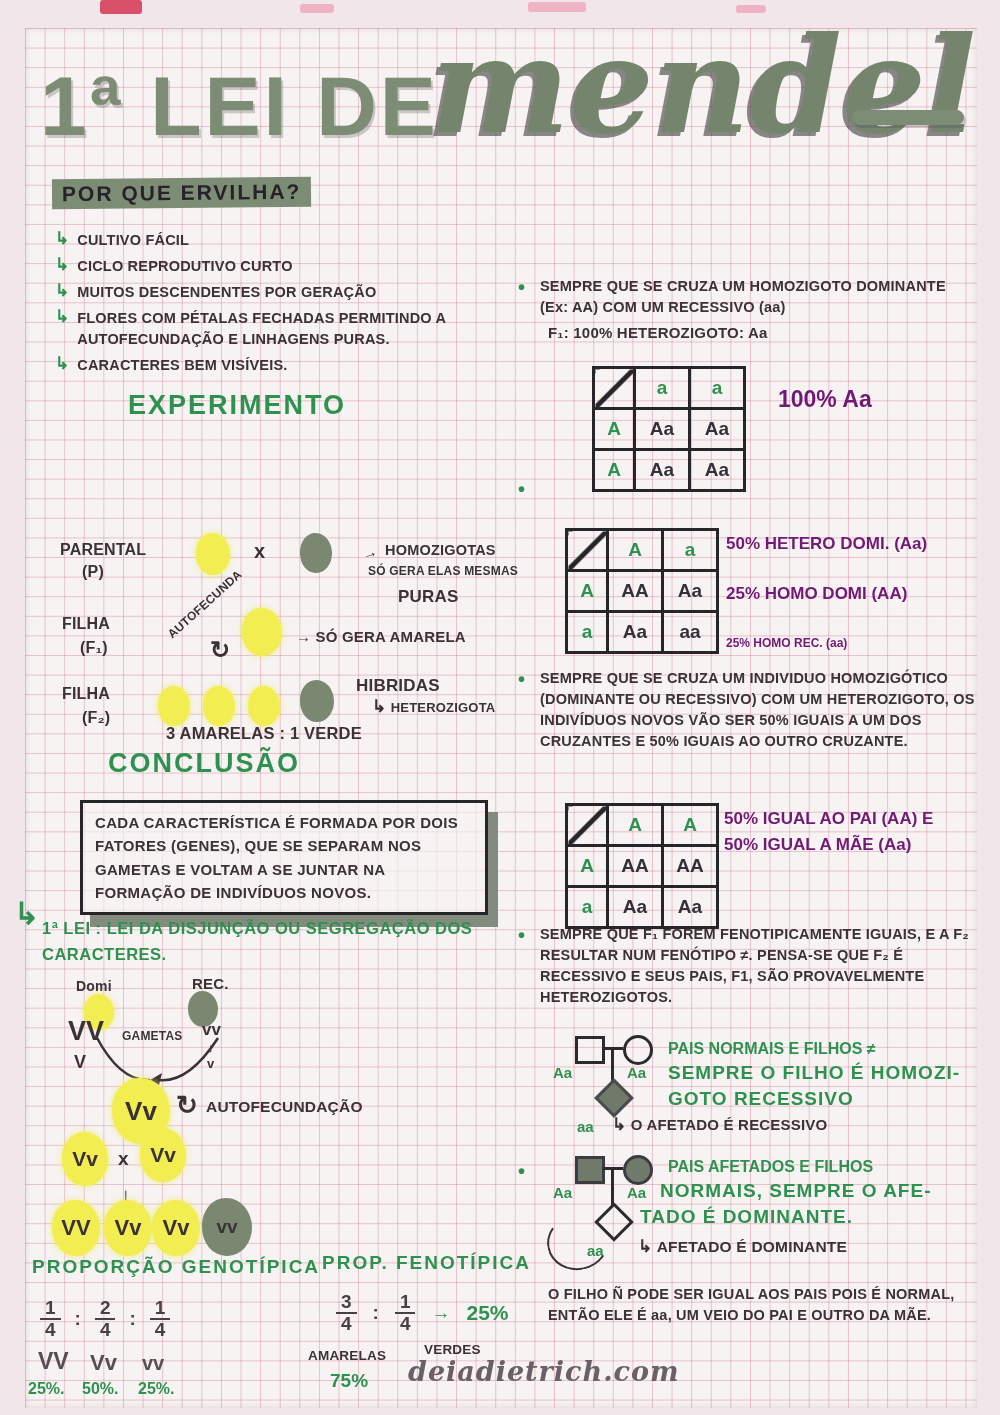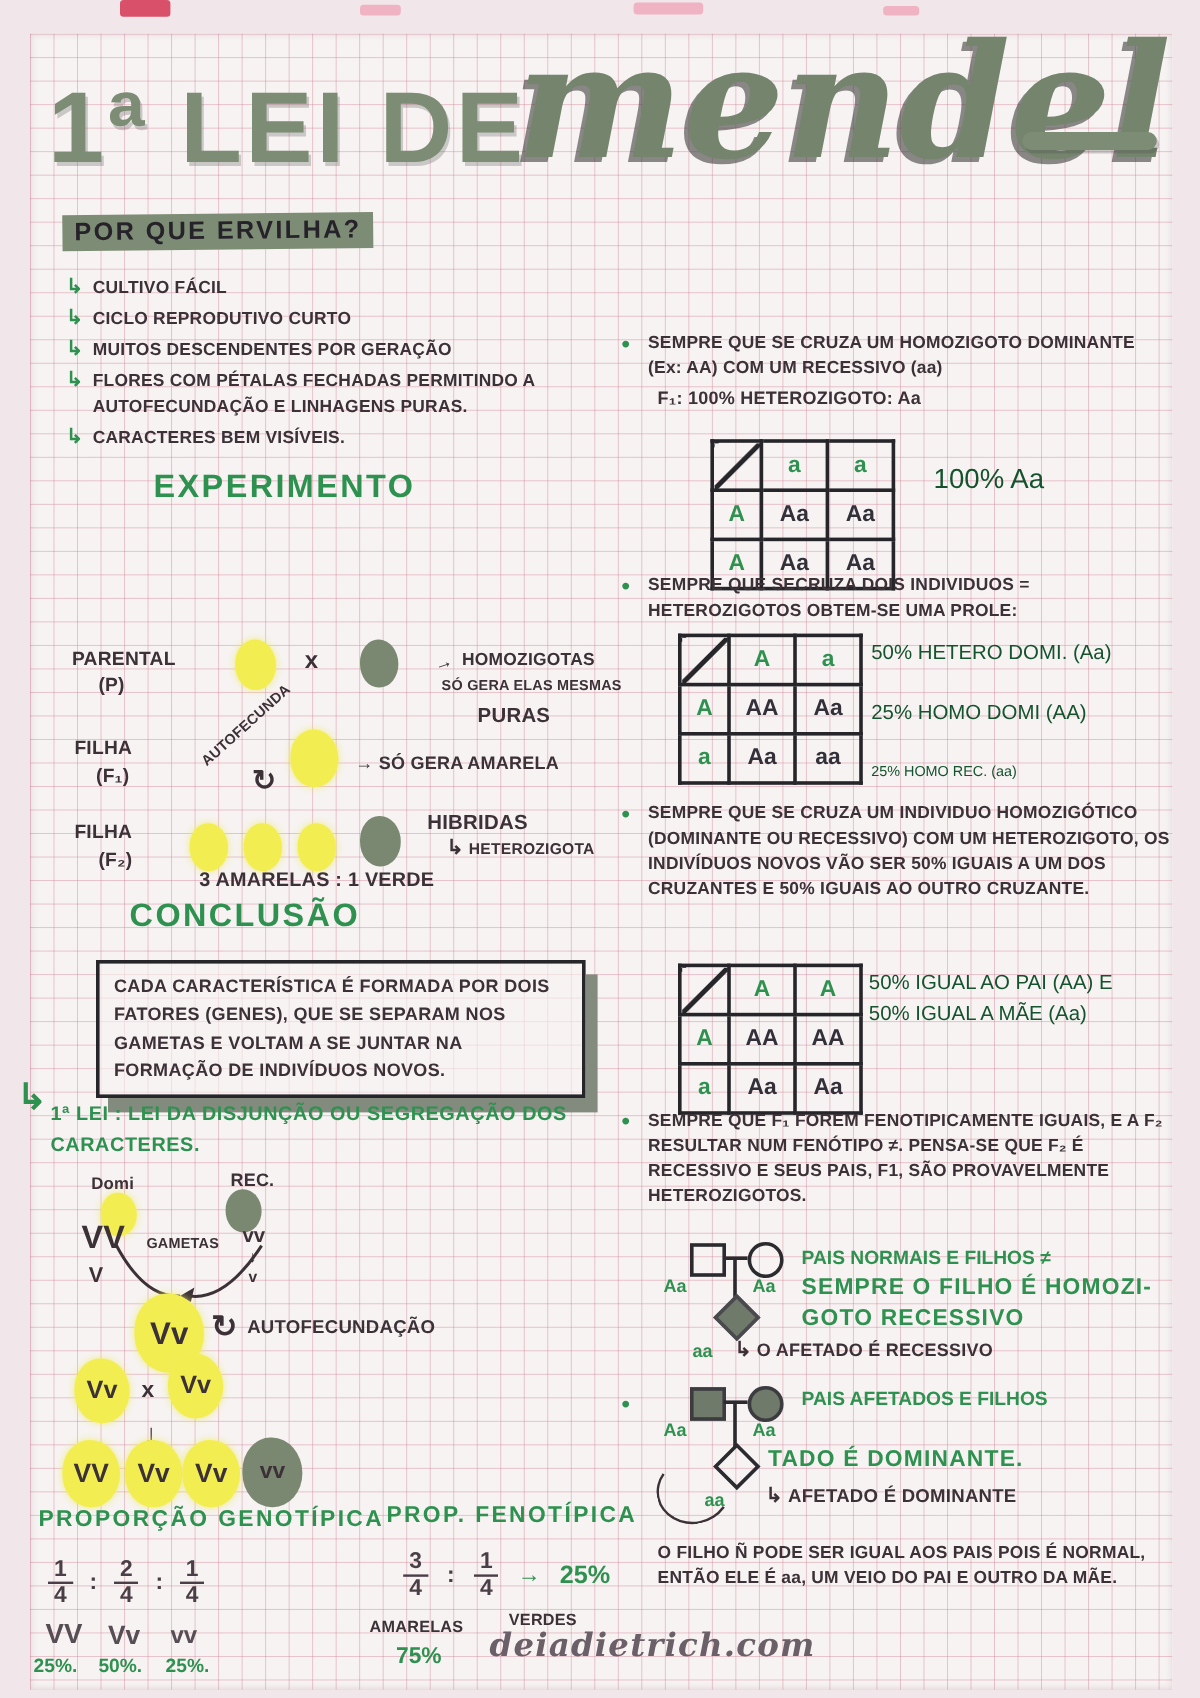--- a/index.html
+++ b/index.html
@@ -34,21 +34,21 @@
   .concl-box{border:3px solid #26262a;background:rgba(246,243,242,0.6);
         padding:8px 12px;font-size:15px;font-weight:bold;line-height:1.55;letter-spacing:0.3px;
         box-shadow:10px 12px 0 #828b7d;}
   .punnett{border-collapse:collapse;}
   .punnett td{border:3px solid #26262a;width:52px;height:38px;text-align:center;
         font-size:19px;font-weight:bold;color:#33303a;padding:0;}
   .punnett td.corner{width:38px;
         background:linear-gradient(to bottom right,transparent 46%,#26262a 46%,#26262a 54%,transparent 54%);}
   .punnett td.hdr{color:#2f9150;width:38px;}
   .punnett td.hdrtop{color:#2f9150;}
-  .plabel{color:#14532d;font-weight:normal;}
+  .plabel{color:#701a75;font-weight:bold;}
   .frac{display:inline-flex;flex-direction:column;align-items:center;font-weight:bold;line-height:1.05;}
   .frac .num{border-bottom:2.5px solid currentColor;padding:0 5px;}
   .ped-square{width:24px;height:22px;border:3.5px solid #2b2b2f;}
   .ped-circle{width:24px;height:24px;border:3.5px solid #2b2b2f;border-radius:50%;}
   .ped-diamond{width:22px;height:22px;transform:rotate(45deg);}
   .ped-diamond.filled{background:#6f7a6b;border:3px solid #4a4a4e;}
   .ped-diamond.empty{background:transparent;border:3.5px solid #2b2b2f;}
   .ped-filled{background:#6f7a6b;border-color:#3c3c40;}
   .ped-line{background:#2b2b2f;}
   .arc{border:2.5px solid #3b3137;border-color:transparent transparent #3b3137 #3b3137;
@@ -240,21 +240,20 @@
     <tr>
       <td class="hdr">A</td>
       <td>Aa</td>
       <td>Aa</td>
     </tr>
   </tbody>
     </table>
   <div class="abs plabel" style="left:778px;top:386px;font-size:23px;">100% Aa</div>
 
   <div class="abs green bold" style="left:518px;top:478px;font-size:20px;">•</div>
-  <div class="abs body-txt" style="left:540px;top:478px;width:440px;">SEMPRE QUE SECRUZA DOIS INDIVIDUOS = HETEROZIGOTOS OBTEM-SE UMA PROLE:</div>
 
   <table class="punnett abs" style="left:565px;top:528px;">
     <tbody>
         <tr>
       <td class="corner"></td>
       <td class="hdrtop">A</td>
       <td class="hdrtop">a</td>
     </tr>
     <tr>
       <td class="hdr">A</td>
@@ -323,20 +322,21 @@
     <div class="abs ped-line" style="left:28px;top:11px;width:20px;height:3px;"></div>
     <div class="abs ped-circle ped-filled" style="left:48px;top:-1px;"></div>
     <div class="abs ped-line" style="left:36px;top:14px;width:3px;height:36px;"></div>
     <div class="abs ped-diamond empty" style="left:25px;top:52px;"></div>
     <div class="abs green bold" style="left:-22px;top:28px;font-size:15px;">Aa</div>
     <div class="abs green bold" style="left:52px;top:28px;font-size:15px;">Aa</div>
     <div class="abs green bold" style="left:12px;top:86px;font-size:15px;">aa</div>
     <div class="abs arc" style="left:-28px;top:58px;width:58px;height:52px;transform:rotate(-12deg);"></div>
   </div>
   <div class="abs green bold" style="left:668px;top:1158px;font-size:16px;">PAIS AFETADOS E FILHOS</div>
+  <div class="abs green bold" style="left:660px;top:1180px;font-size:19px;letter-spacing:1px;">NORMAIS, SEMPRE O AFE-</div>
   <div class="abs green bold" style="left:640px;top:1206px;font-size:19px;letter-spacing:1px;">TADO É DOMINANTE.</div>
   <div class="abs" style="left:638px;top:1236px;">
     <span class="bold" style="font-size:17px;">↳</span>
     <span class="body-txt" style="font-size:15.5px;">AFETADO É DOMINANTE</span>
   </div>
 
   <div class="abs body-txt" style="left:548px;top:1284px;width:420px;">O FILHO Ñ PODE SER IGUAL AOS PAIS POIS É NORMAL, ENTÃO ELE É aa, UM VEIO DO PAI E OUTRO DA MÃE.</div>
 </div>
 
 </body></html>

